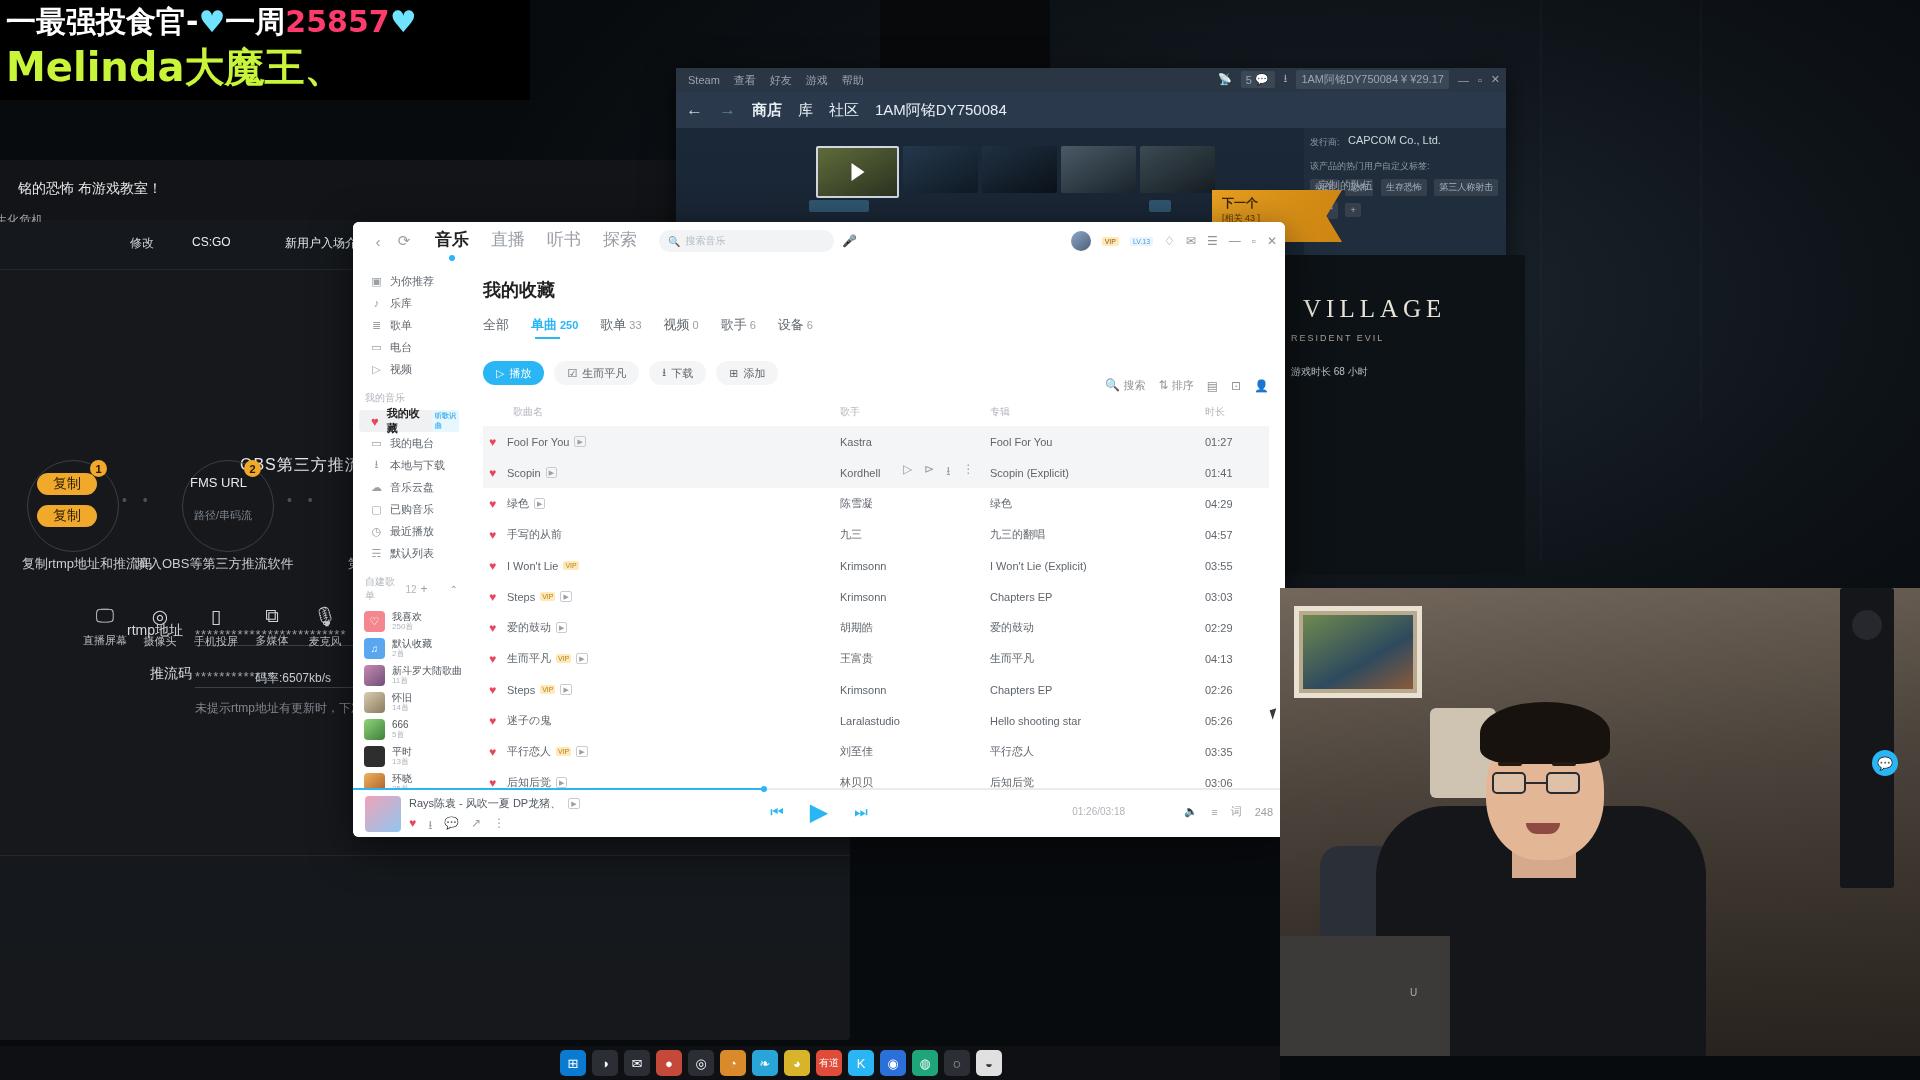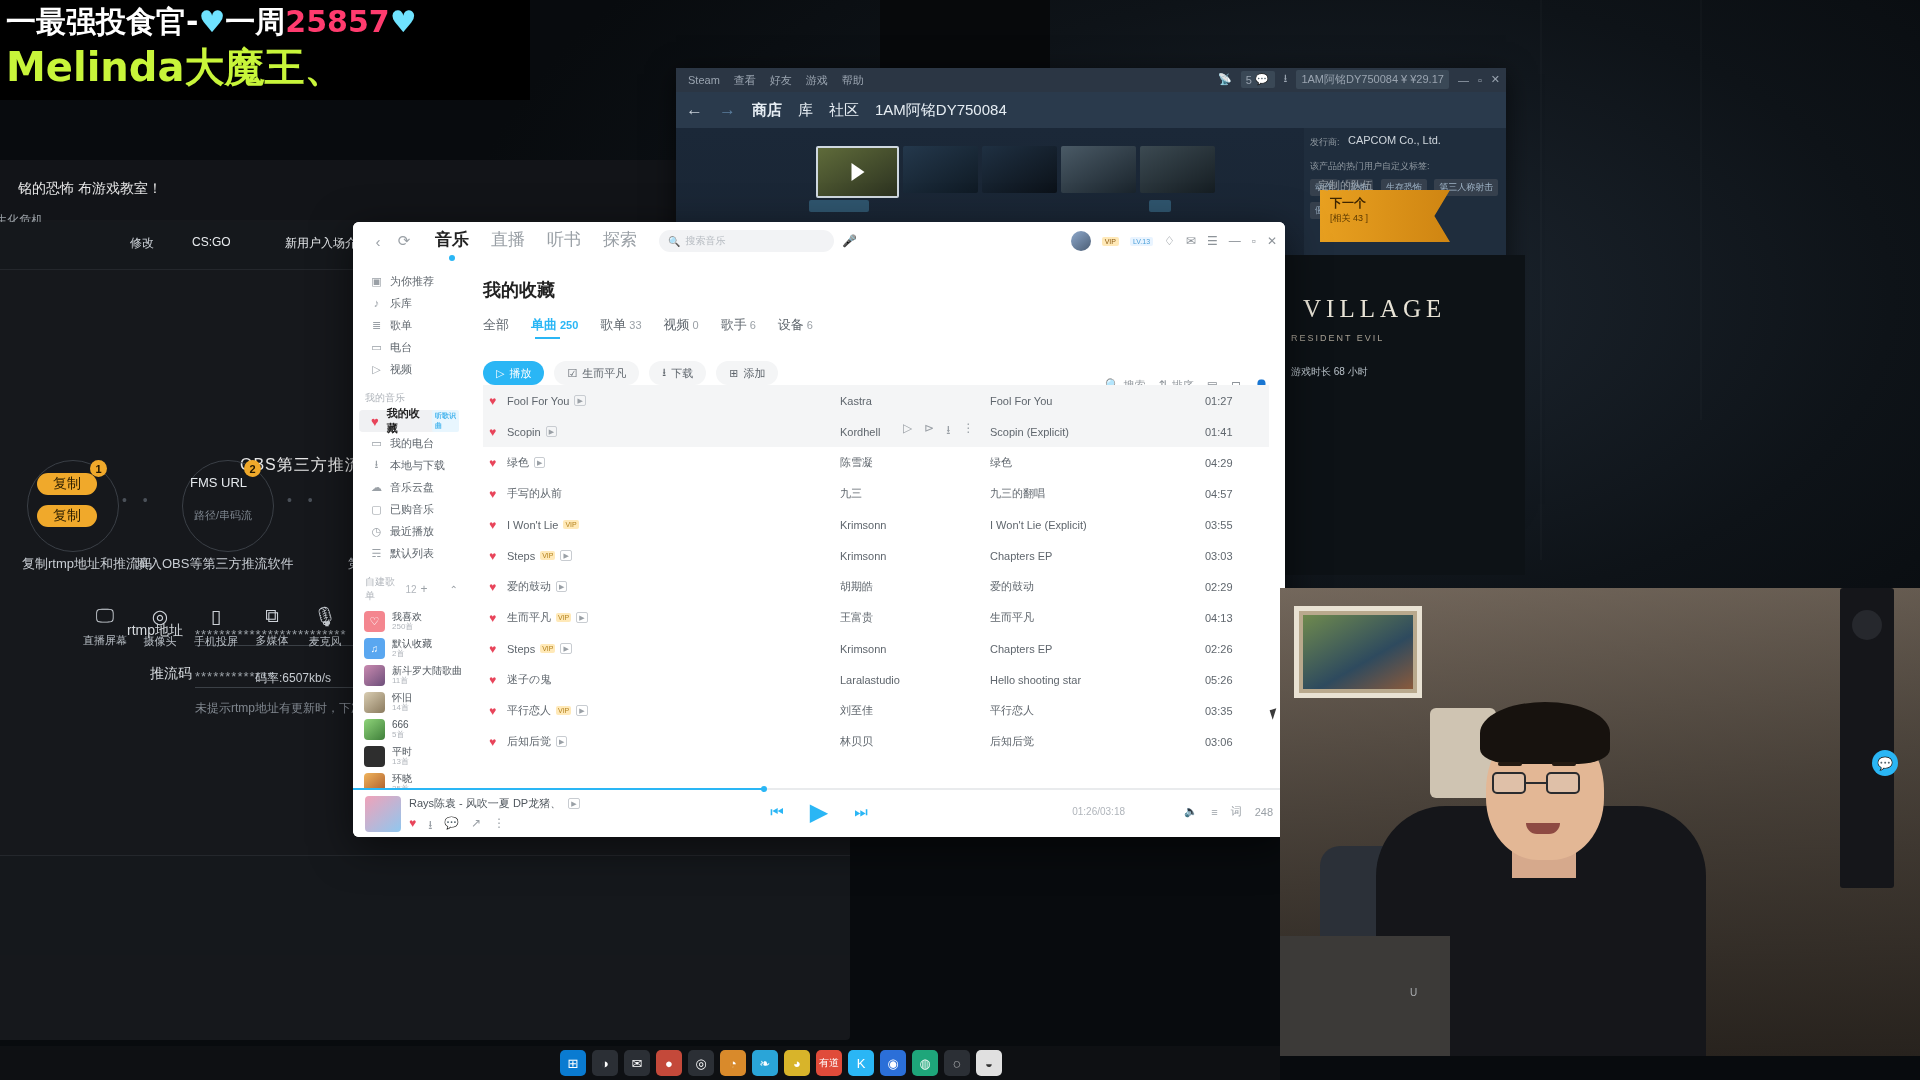--- a/index.html
+++ b/index.html
@@ -86,21 +86,21 @@
   .steam-topright{position:absolute;right:6px;top:2px;display:flex;align-items:center;gap:9px;}
   .stchip{background:#3a4856;border-radius:2px;color:#c6d2dd;font-size:9px;padding:2px 5px;display:flex;gap:4px;align-items:center;}
   .stwinb{color:#b9c4ce;font-size:13px;}
 
   
   .revil{position:absolute;left:1275px;top:255px;width:250px;height:320px;background:#0d1216;overflow:hidden;}
   .revil .logo{position:absolute;left:28px;top:40px;color:#e8e3d6;font-size:25px;letter-spacing:5px;
     font-family:"Liberation Serif",serif;}
   .revil .sub{position:absolute;left:16px;top:78px;color:#a8a195;font-size:9px;letter-spacing:2px;}
   .revil .play{position:absolute;left:16px;top:110px;color:#b9c2c9;font-size:10px;}
-  .next-banner{position:absolute;left:1320px;top:190px;width:130px;height:52px;
+  .next-banner{position:absolute;left:1212px;top:190px;width:130px;height:52px;
     background:linear-gradient(90deg,#e8a020,#cf8512);clip-path:polygon(0 0,100% 0,88% 50%,100% 100%,0 100%);}
   .next-banner .t{position:absolute;left:10px;top:5px;color:#3d2500;font-size:12px;font-weight:bold;}
   .next-banner .s{position:absolute;left:10px;top:22px;color:#5a3800;font-size:9px;}
   .qbox{position:absolute;left:1255px;top:250px;color:#b9c2c9;font-size:12px;}
 
   
   .music{position:absolute;left:353px;top:222px;width:932px;height:615px;background:#fff;
     border-radius:6px;overflow:hidden;box-shadow:0 10px 40px rgba(0,0,0,.55);}
   .m-head{position:relative;height:38px;background:#fff;display:flex;align-items:center;}
   .m-nav-btn{width:26px;text-align:center;color:#9aa0a6;font-size:15px;cursor:pointer;}
@@ -547,20 +547,26 @@
         </div>
 
         <div class="m-acts-right">
           <span><span class="ic">🔍</span> <span>搜索</span></span>
           <span><span class="ic">⇅</span> <span>排序</span></span>
           <span class="ic">▤</span>
           <span class="ic">⊡</span>
           <span class="ic">👤</span>
         </div>
 
+        <div class="tbl-head">
+          <span class="c-name" style="padding-left:24px;">歌曲名</span>
+          <span class="c-art">歌手</span>
+          <span class="c-alb">专辑</span>
+          <span class="c-dur">时长</span>
+        </div>
 
         <div id="songlist">
             <div class="row sel">
               <span class="heart">♥</span>
               <span class="c-name nm">
                 <span>Fool For You</span>
                 <span class="mvchip">▶</span>
               </span>
               <span class="c-art">Kastra</span>
               <span class="c-alb">Fool For You</span>

